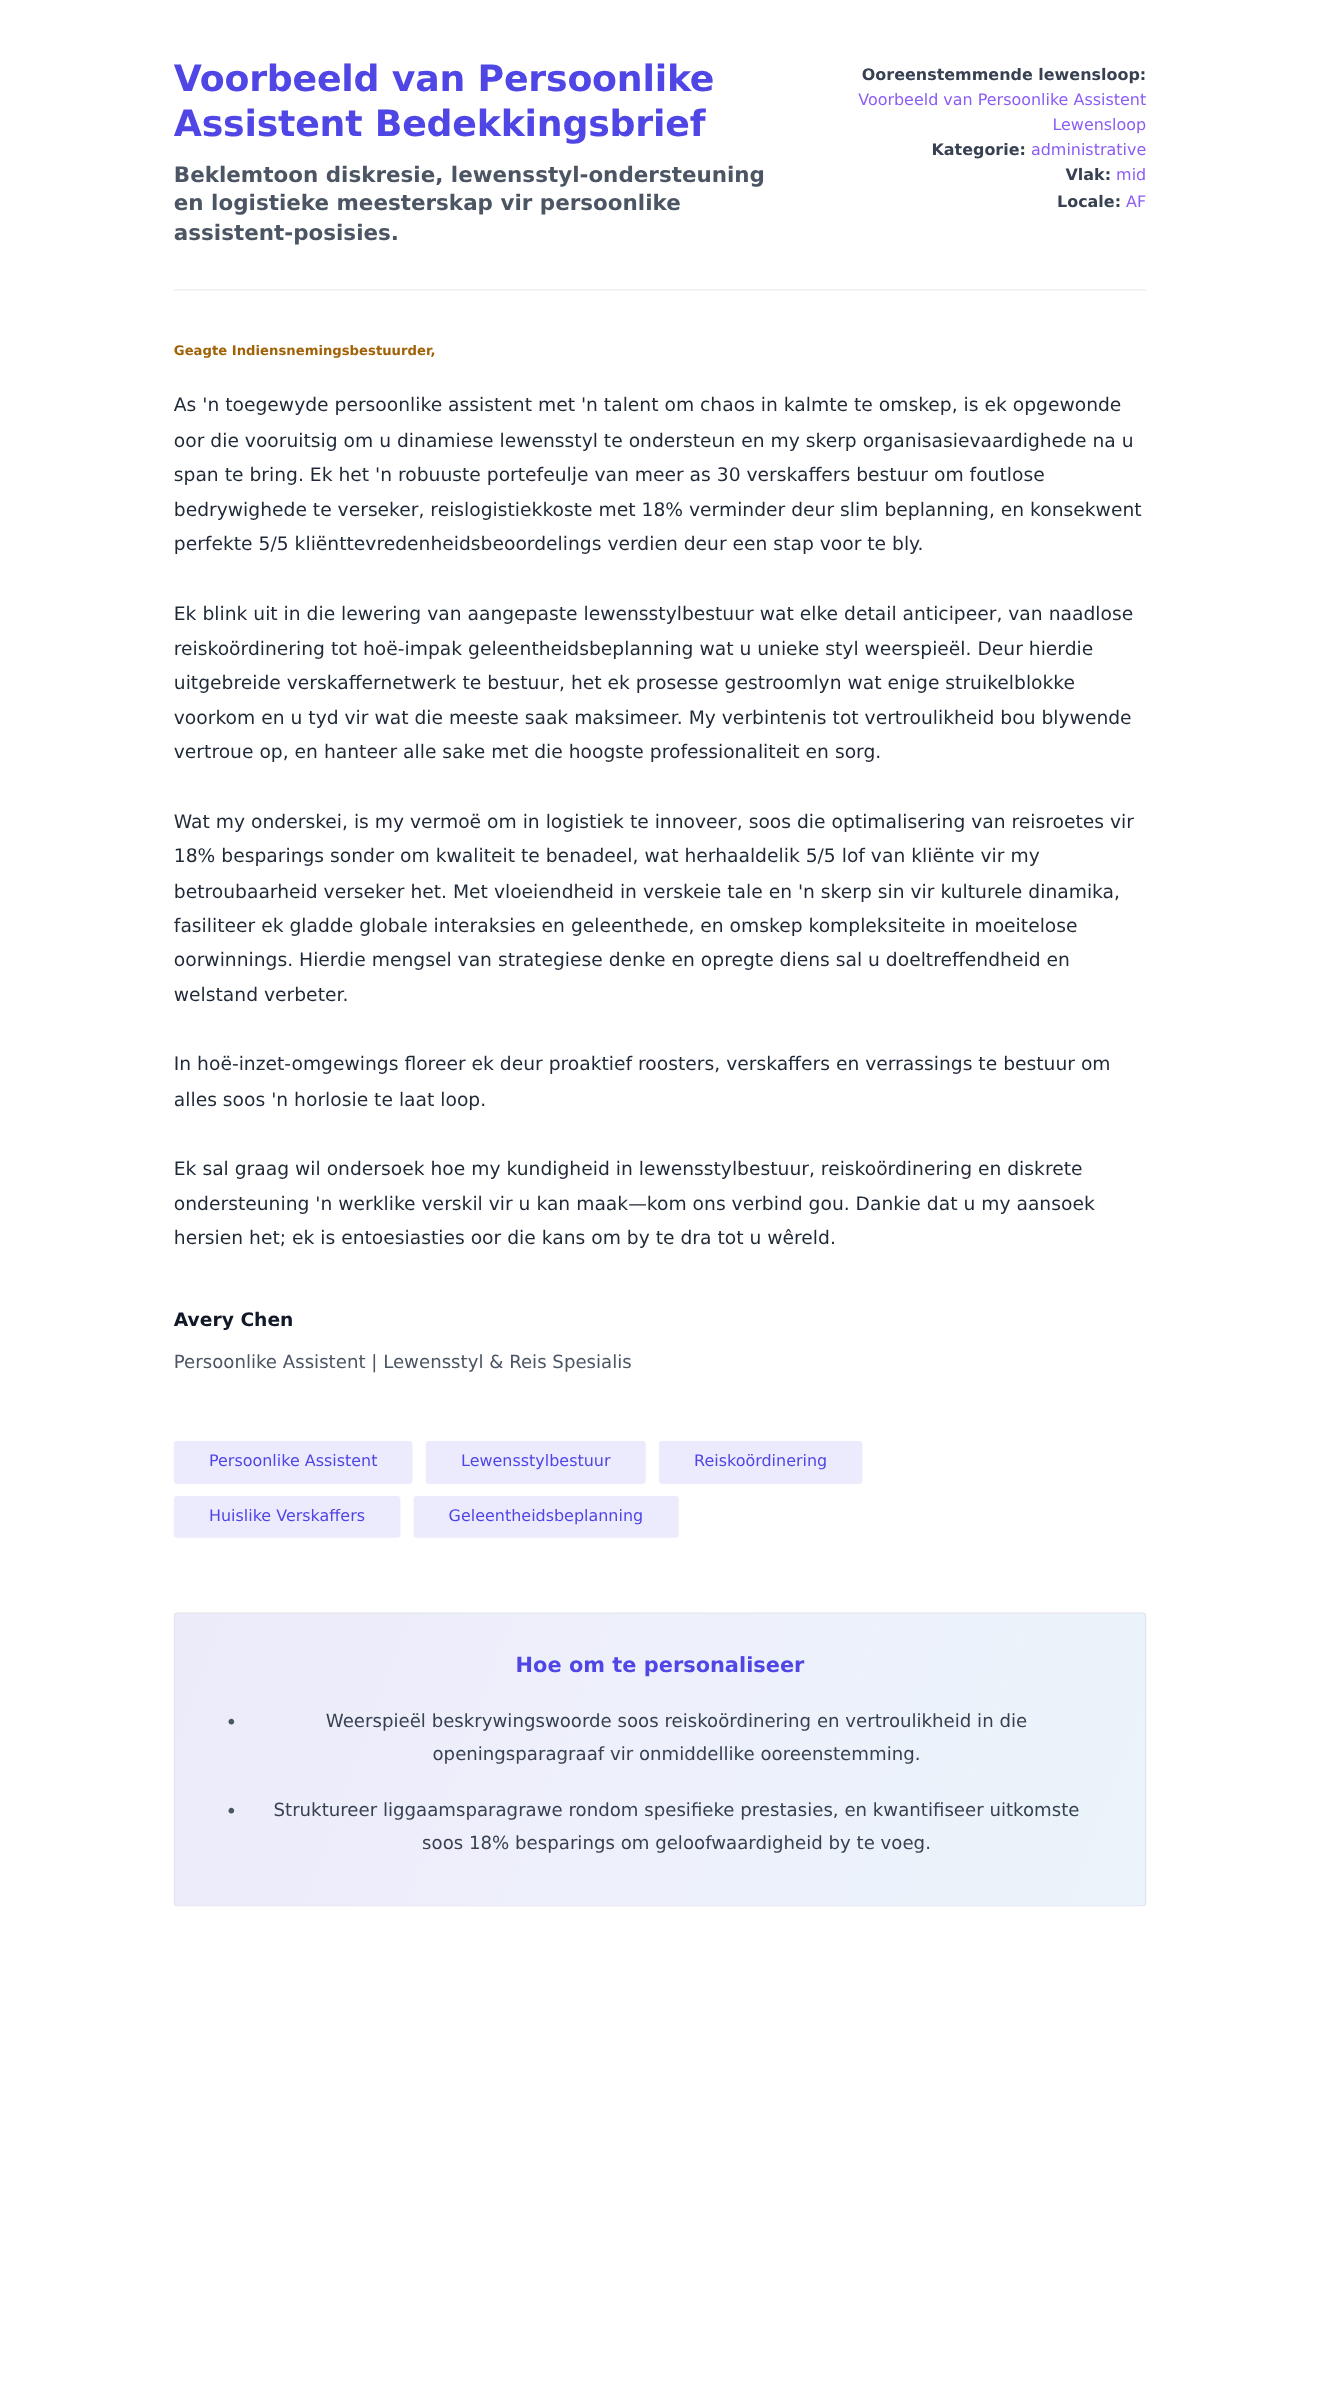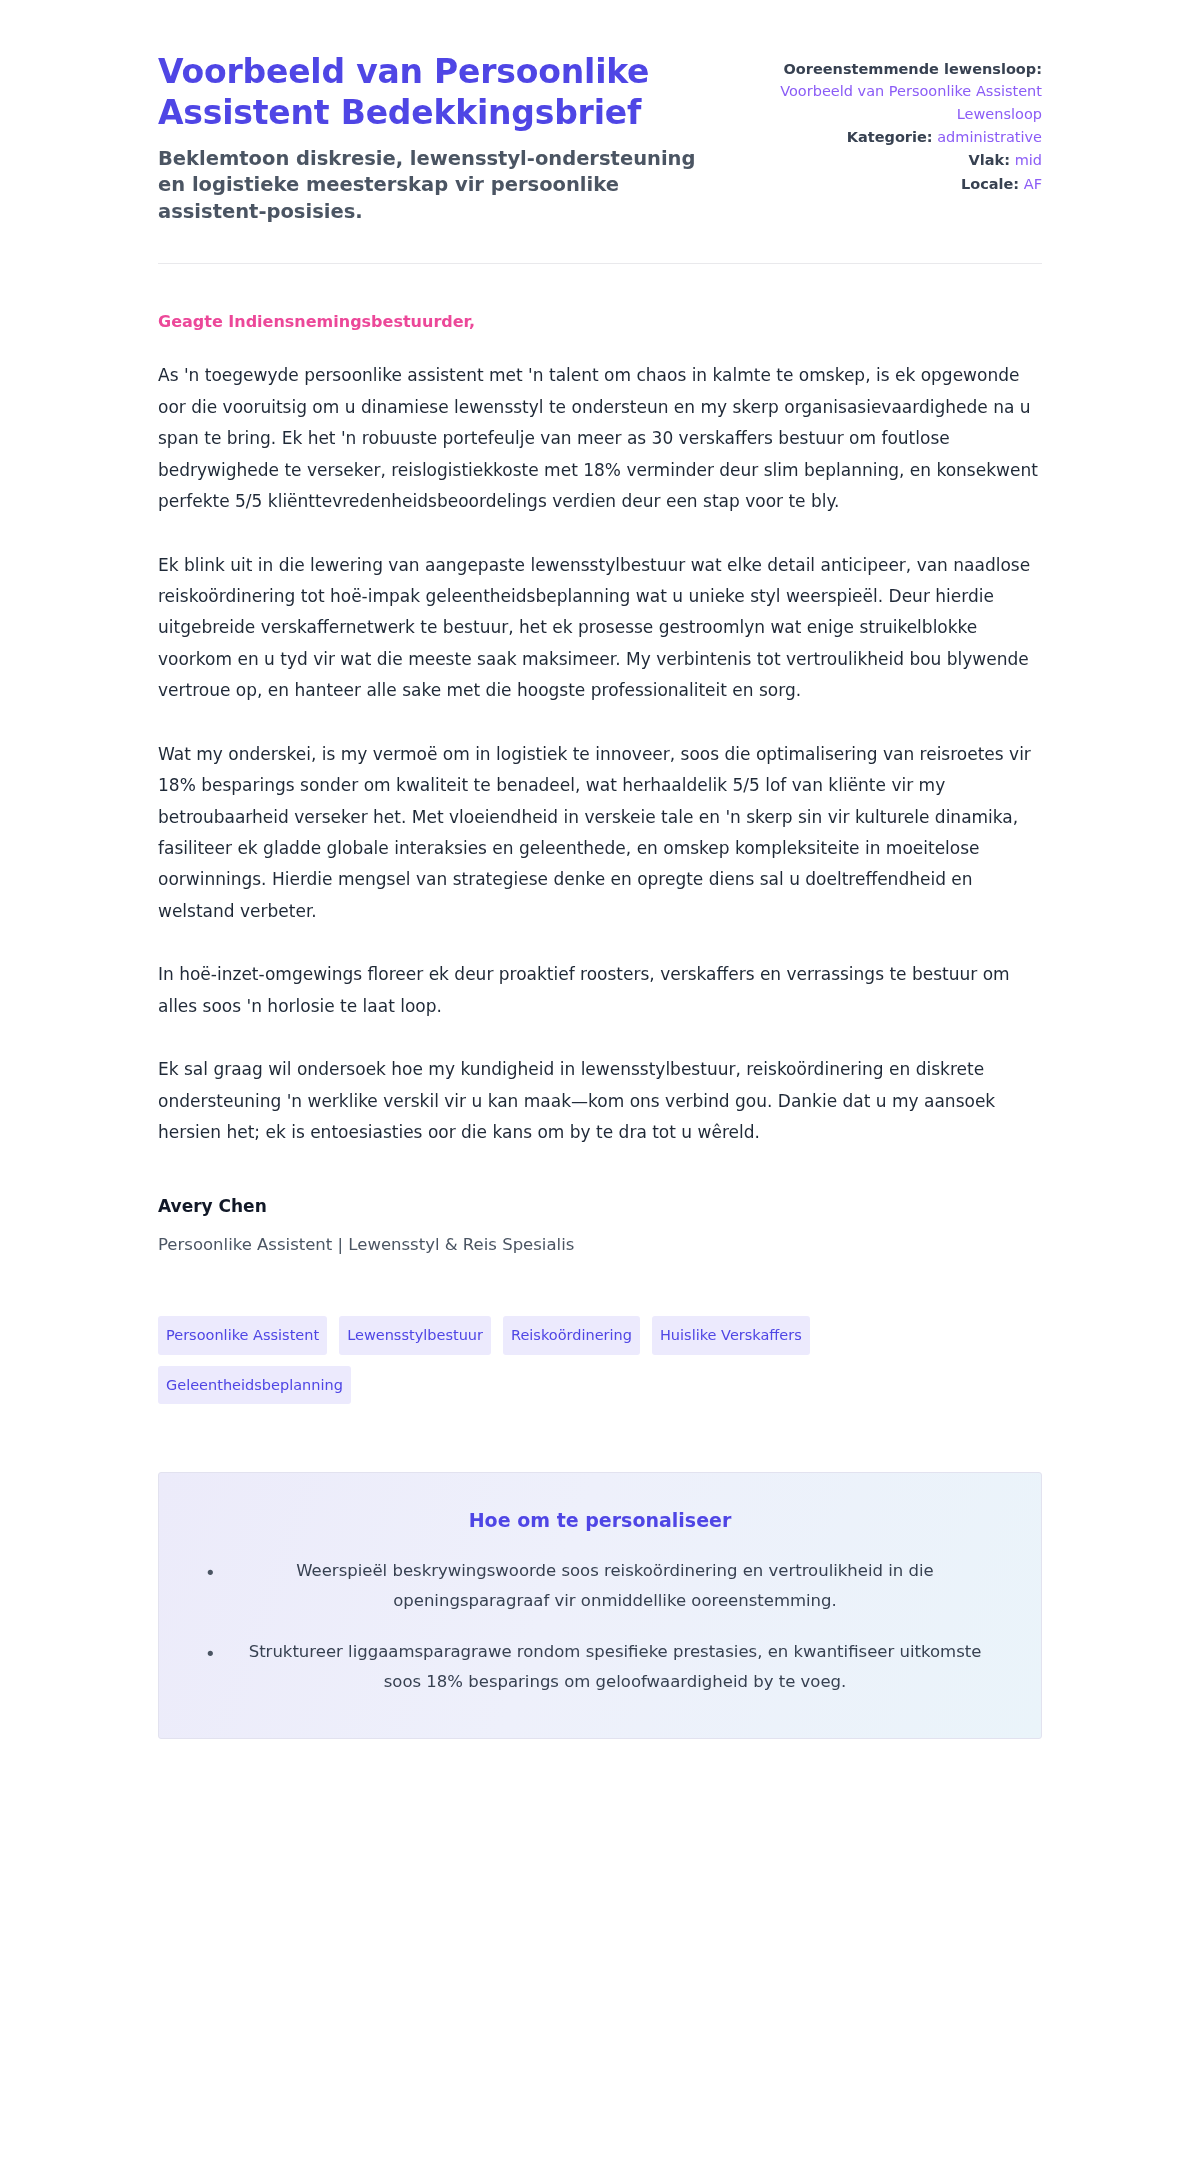--- a/index.html
+++ b/index.html
@@ -60,23 +60,23 @@
   .divider {
     border: 0;
     border-top: 1px solid #e9e9ec;
     margin: 38px 0 0 0;
   }
 
   
   .letter { padding-top: 46px; }
   .salutation {
     margin: 0 0 26px 0;
-    font-size: 16px;
-    font-weight: bold;
-    color: #ec4899;
+    font-size: 12px;
+    font-weight: bold;
+    color: #a16207;
     line-height: 1.5;
   }
   .para {
     margin: 0 0 32px 0;
     font-size: 17px;
     line-height: 1.85;
     color: #1f2937;
   }
   .para:last-child { margin-bottom: 0; }
 
@@ -102,21 +102,21 @@
     flex-wrap: wrap;
     gap: 11px 12px;
     padding-top: 58px;
     max-width: 840px;
   }
   .tag {
     background: #eceafd;
     color: #4f46e5;
     font-size: 14.5px;
     line-height: 1;
-    padding: 12px 8px;
+    padding: 12px 32px;
     border-radius: 3px;
     white-space: nowrap;
   }
 
   
   .tips {
     margin-top: 68px;
     background: linear-gradient(110deg, #ecebfa 0%, #eef0fb 45%, #eaf4fa 100%);
     border: 1px solid #e2e2ef;
     border-radius: 3px;

